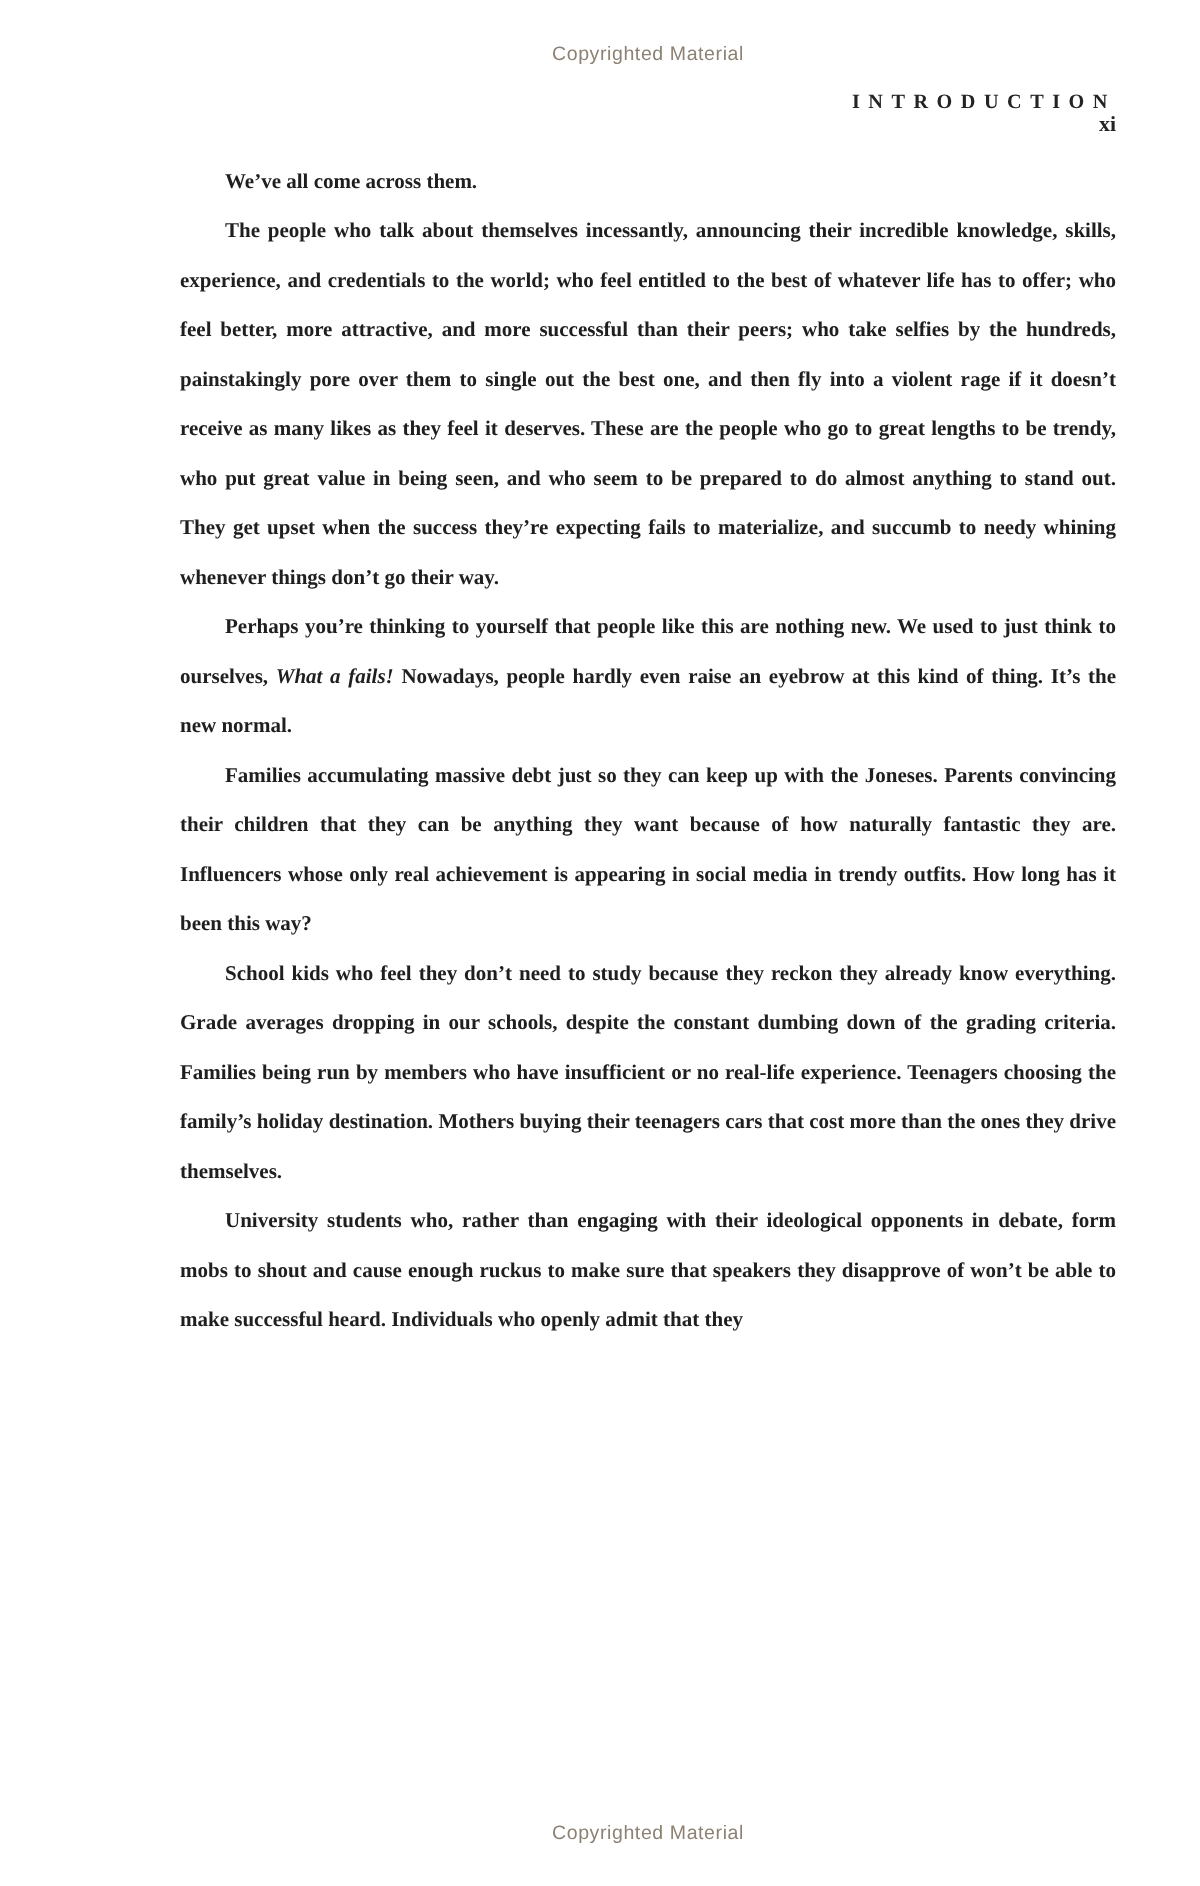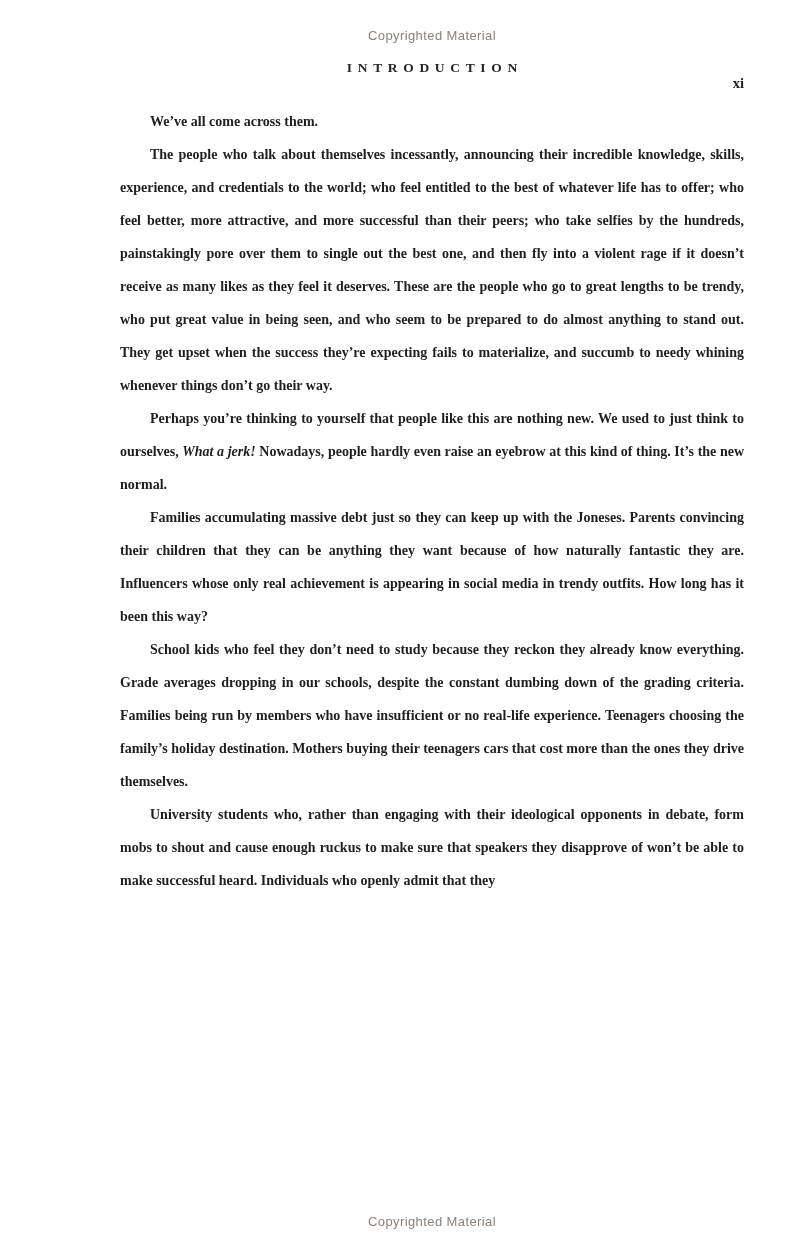--- a/index.html
+++ b/index.html
@@ -33,21 +33,21 @@
 
   .page-header {
     position: absolute;
     top: 60px;
     left: 88px;
     right: 88px;
     height: 22px;
   }
   .chapter-title {
     display: block;
-    text-align: center;
+    text-align: right;
     font-family: "Liberation Serif", serif;
     font-size: 13.5px;
     font-weight: bold;
     letter-spacing: 0.42em;
     text-indent: 0.42em; 
     color: #242424;
   }
   .page-number {
     position: absolute;
     right: 0;
@@ -85,21 +85,21 @@
   <div class="copyright top">Copyrighted Material</div>
 
   <div class="page-header">
     <span class="chapter-title">INTRODUCTION</span>
     <span class="page-number">xi</span>
   </div>
 
   <div class="body-text">
       <p><span>We’ve all come across them.</span></p>
       <p><span>The people who talk about themselves incessantly, announcing their incredible knowledge, skills, experience, and credentials to the world; who feel entitled to the best of whatever life has to offer; who feel better, more attractive, and more successful than their peers; who take selfies by the hundreds, painstakingly pore over them to single out the best one, and then fly into a violent rage if it doesn’t receive as many likes as they feel it deserves. These are the people who go to great lengths to be trendy, who put great value in being seen, and who seem to be prepared to do almost anything to stand out. They get upset when the success they’re expecting fails to materialize, and succumb to needy whining whenever things don’t go their way.</span></p>
-      <p><span>Perhaps you’re thinking to yourself that people like this are nothing new. We used to just think to ourselves, </span><em>What a jerk!</em><span> Nowadays, people hardly even raise an eyebrow at this kind of thing. It’s the new normal.</span></p>
+      <p><span>Perhaps you’re thinking to yourself that people like this are nothing new. We used to just think to ourselves, </span><em>What a fails!</em><span> Nowadays, people hardly even raise an eyebrow at this kind of thing. It’s the new normal.</span></p>
       <p><span>Families accumulating massive debt just so they can keep up with the Joneses. Parents convincing their children that they can be anything they want because of how naturally fantastic they are. Influencers whose only real achievement is appearing in social media in trendy outfits. How long has it been this way?</span></p>
       <p><span>School kids who feel they don’t need to study because they reckon they already know everything. Grade averages dropping in our schools, despite the constant dumbing down of the grading criteria. Families being run by members who have insufficient or no real-life experience. Teenagers choosing the family’s holiday destination. Mothers buying their teenagers cars that cost more than the ones they drive themselves.</span></p>
       <p><span>University students who, rather than engaging with their ideological opponents in debate, form mobs to shout and cause enough ruckus to make sure that speakers they disapprove of won’t be able to make successful heard. Individuals who openly admit that they</span></p>
     </div>
 
   <div class="copyright bottom">Copyrighted Material</div>
 
 </div>
 
 </body></html>

